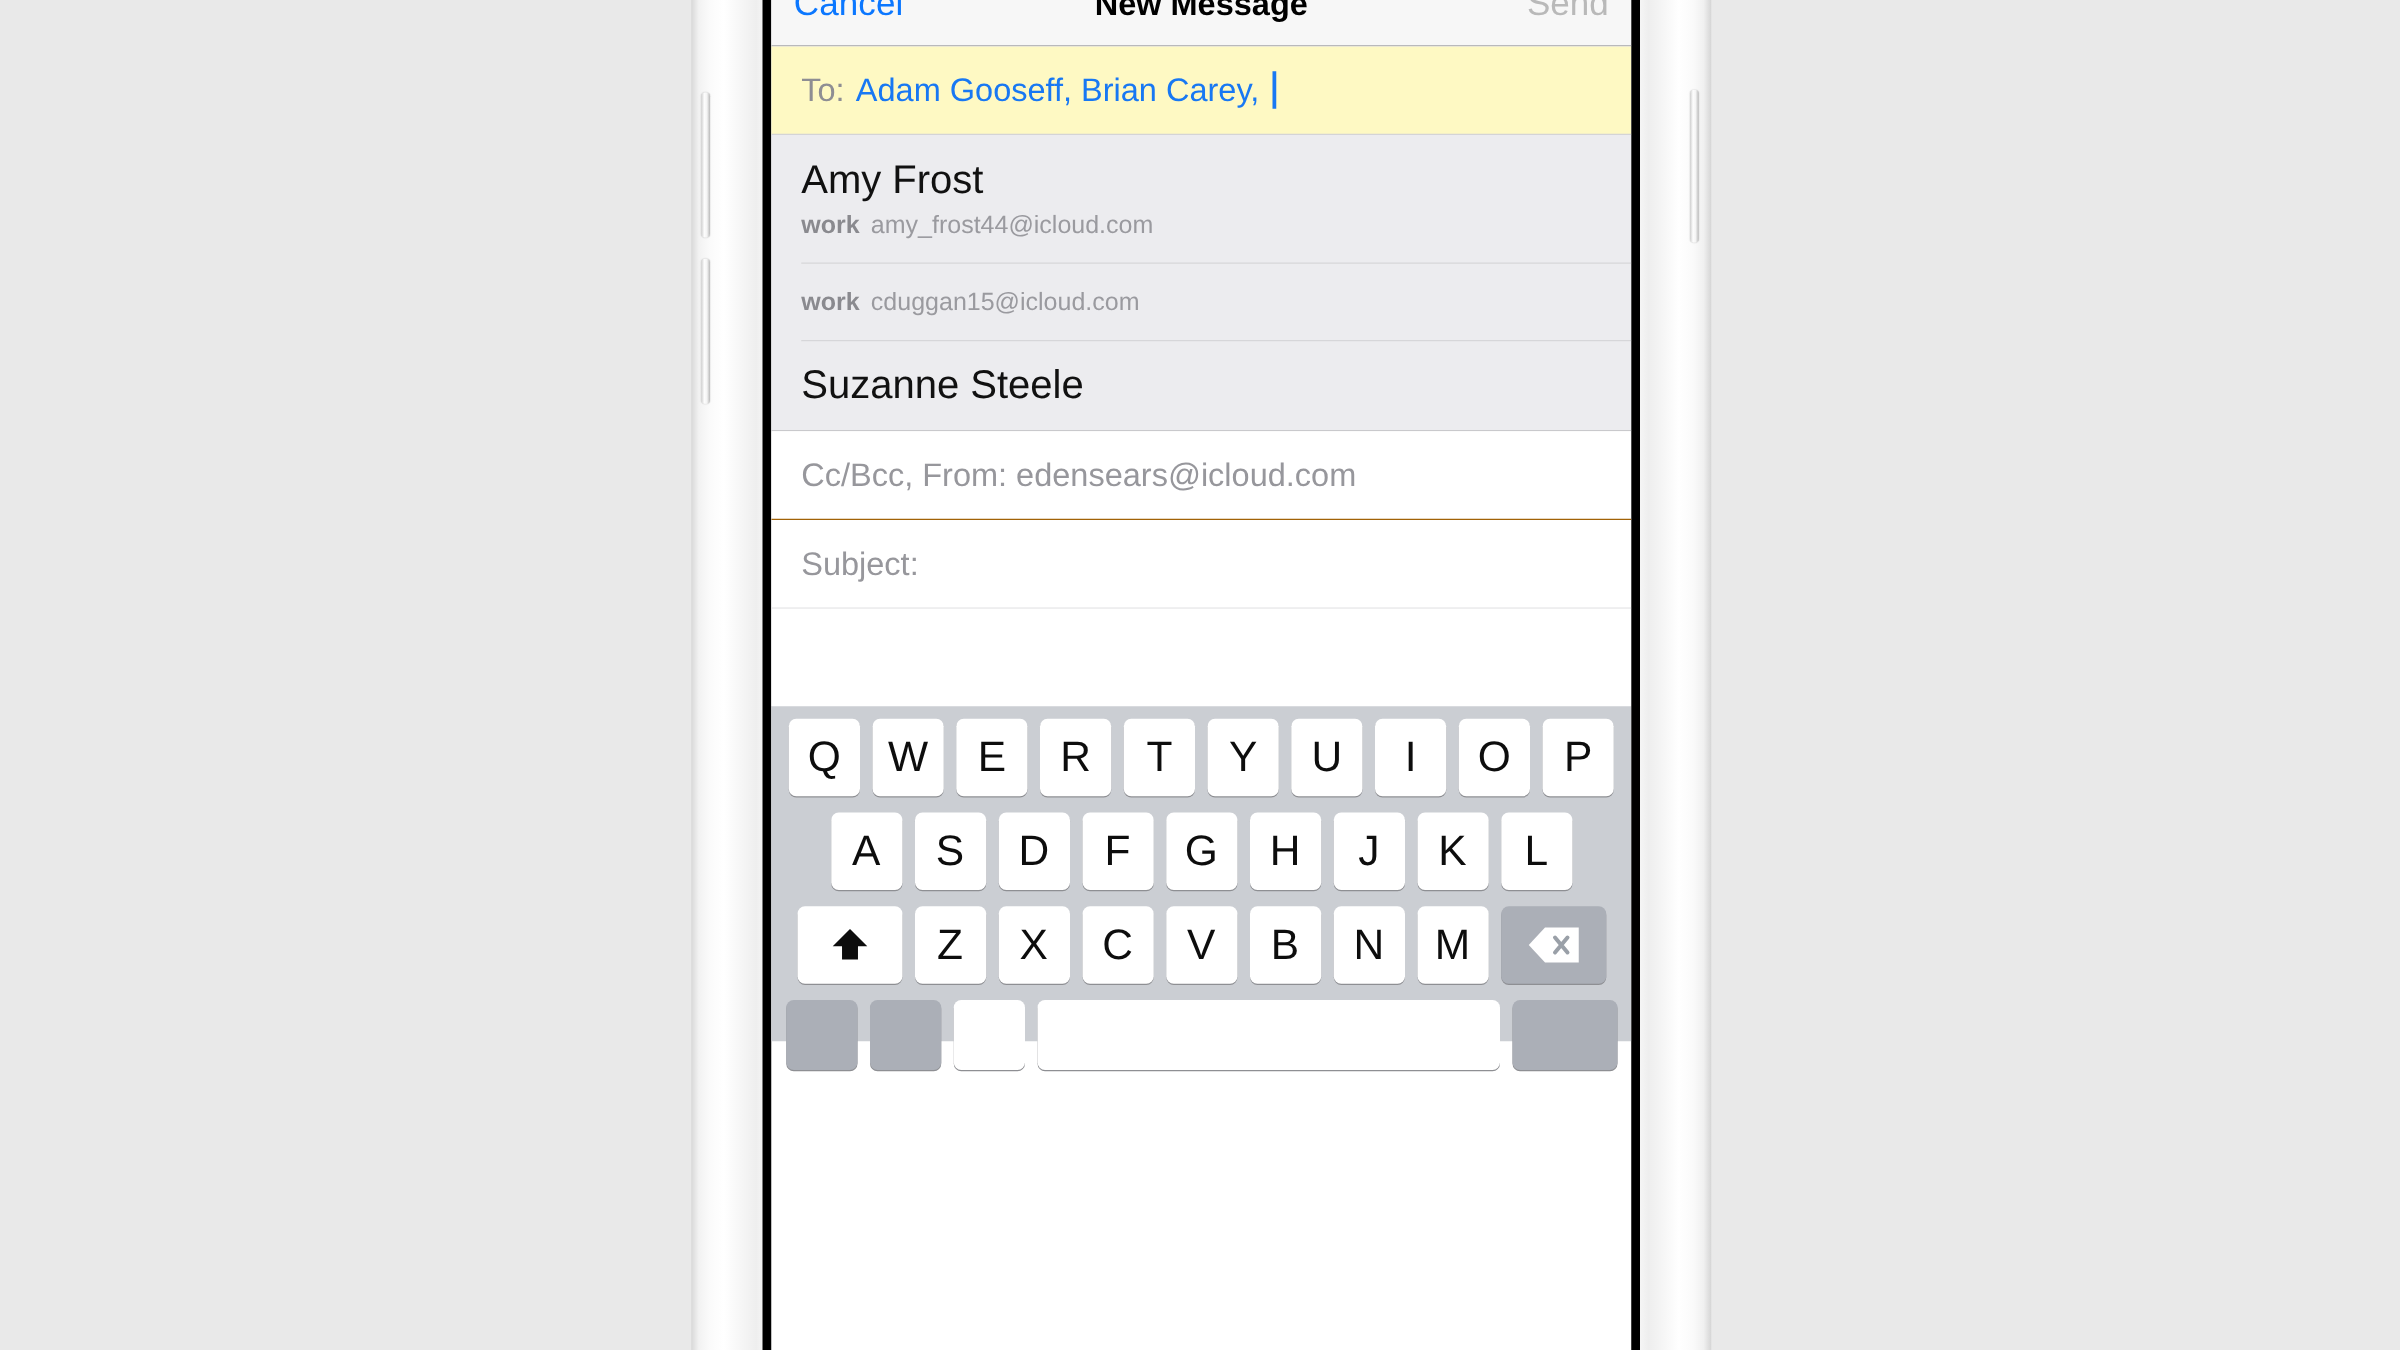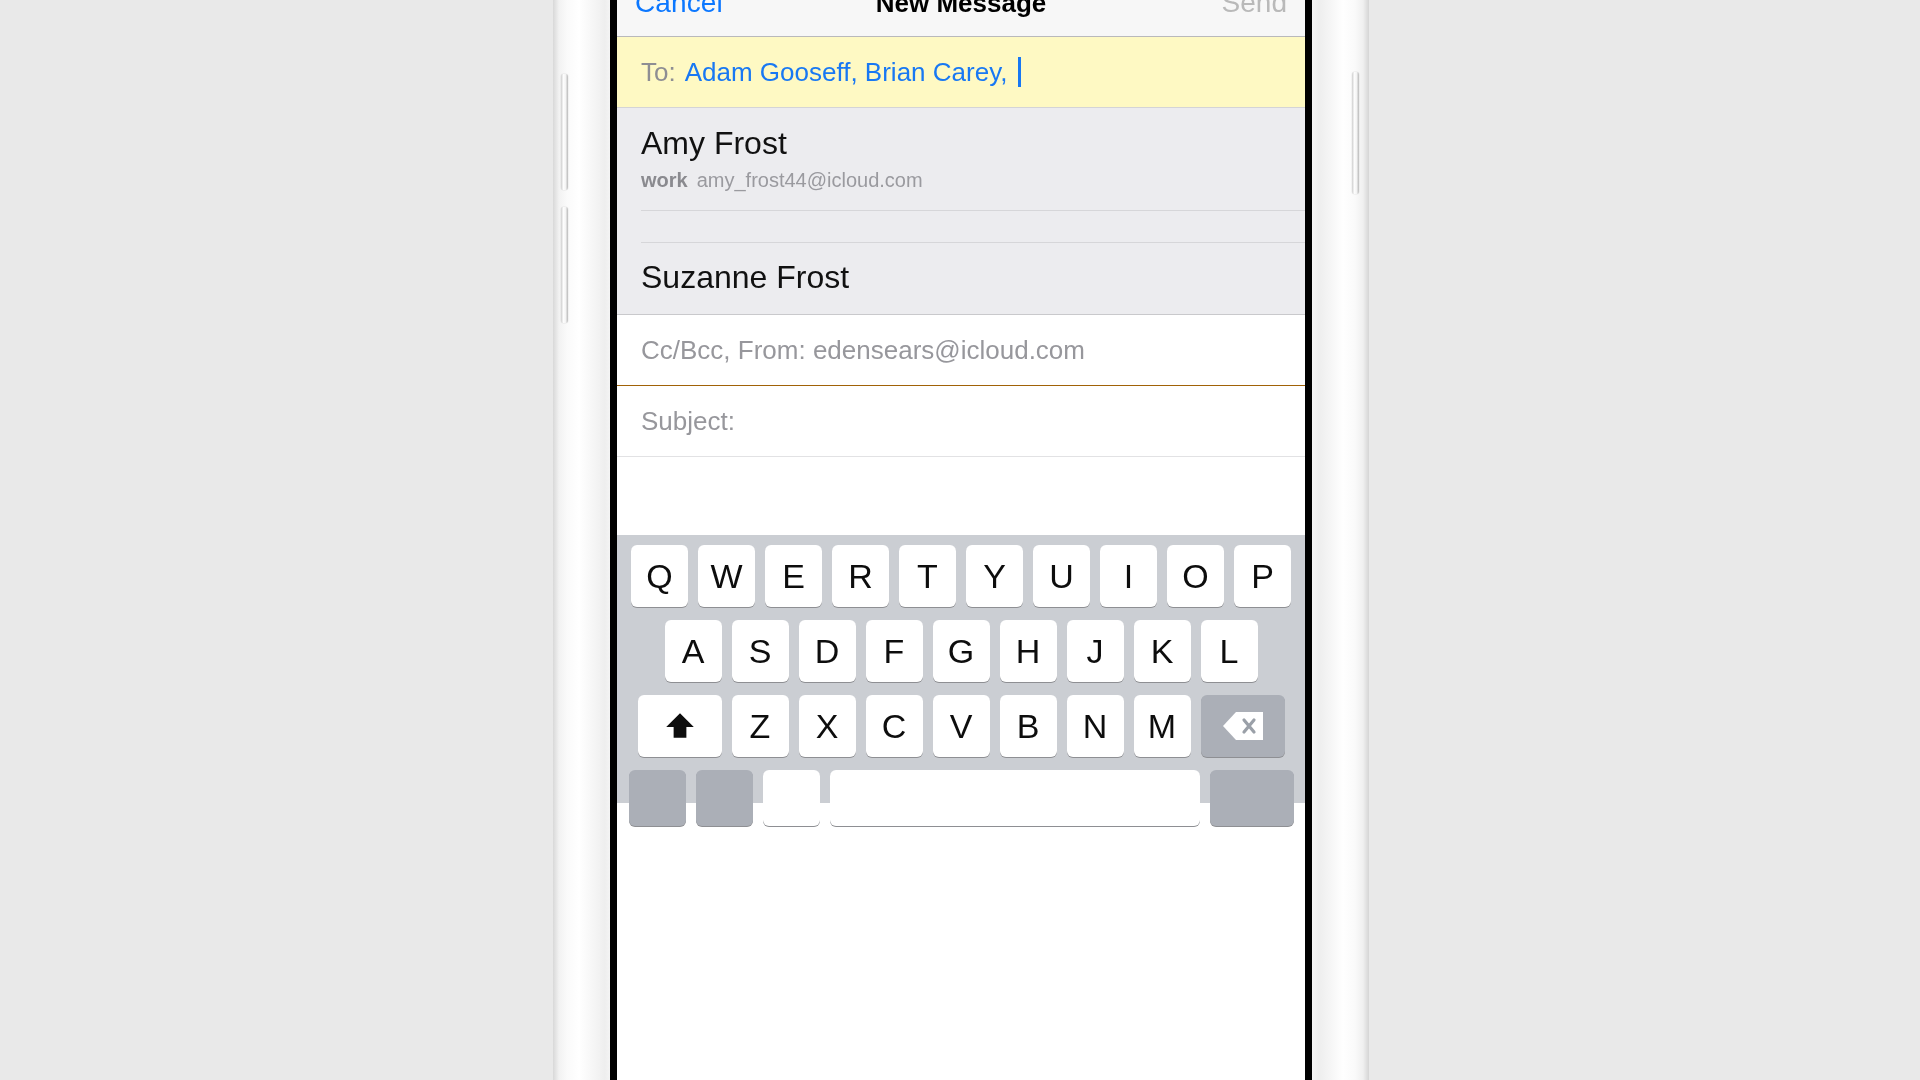--- a/index.html
+++ b/index.html
@@ -210,24 +210,27 @@
     <div class="suggestions">
 
       <div class="sug-row">
         <div class="sug-name">Amy Frost</div>
         <div class="sug-sub">
           <span class="sug-kind">work</span><span class="sug-email">amy_frost44@icloud.com</span>
         </div>
       </div>
 
       <div class="sug-row">
+        <div class="sug-sub">
+          <span class="sug-kind">work</span><span class="sug-email">cduggan15@icloud.com</span>
+        </div>
       </div>
 
       <div class="sug-row">
-        <div class="sug-name">Suzanne Frost</div>
+        <div class="sug-name">Suzanne Steele</div>
       </div>
 
       <div class="suggestions-end"></div>
     </div>
 
     <div class="ccbcc">Cc/Bcc, From: edensears@icloud.com</div>
 
     <div class="subject">Subject:</div>
 
     <div class="body-area"></div>

